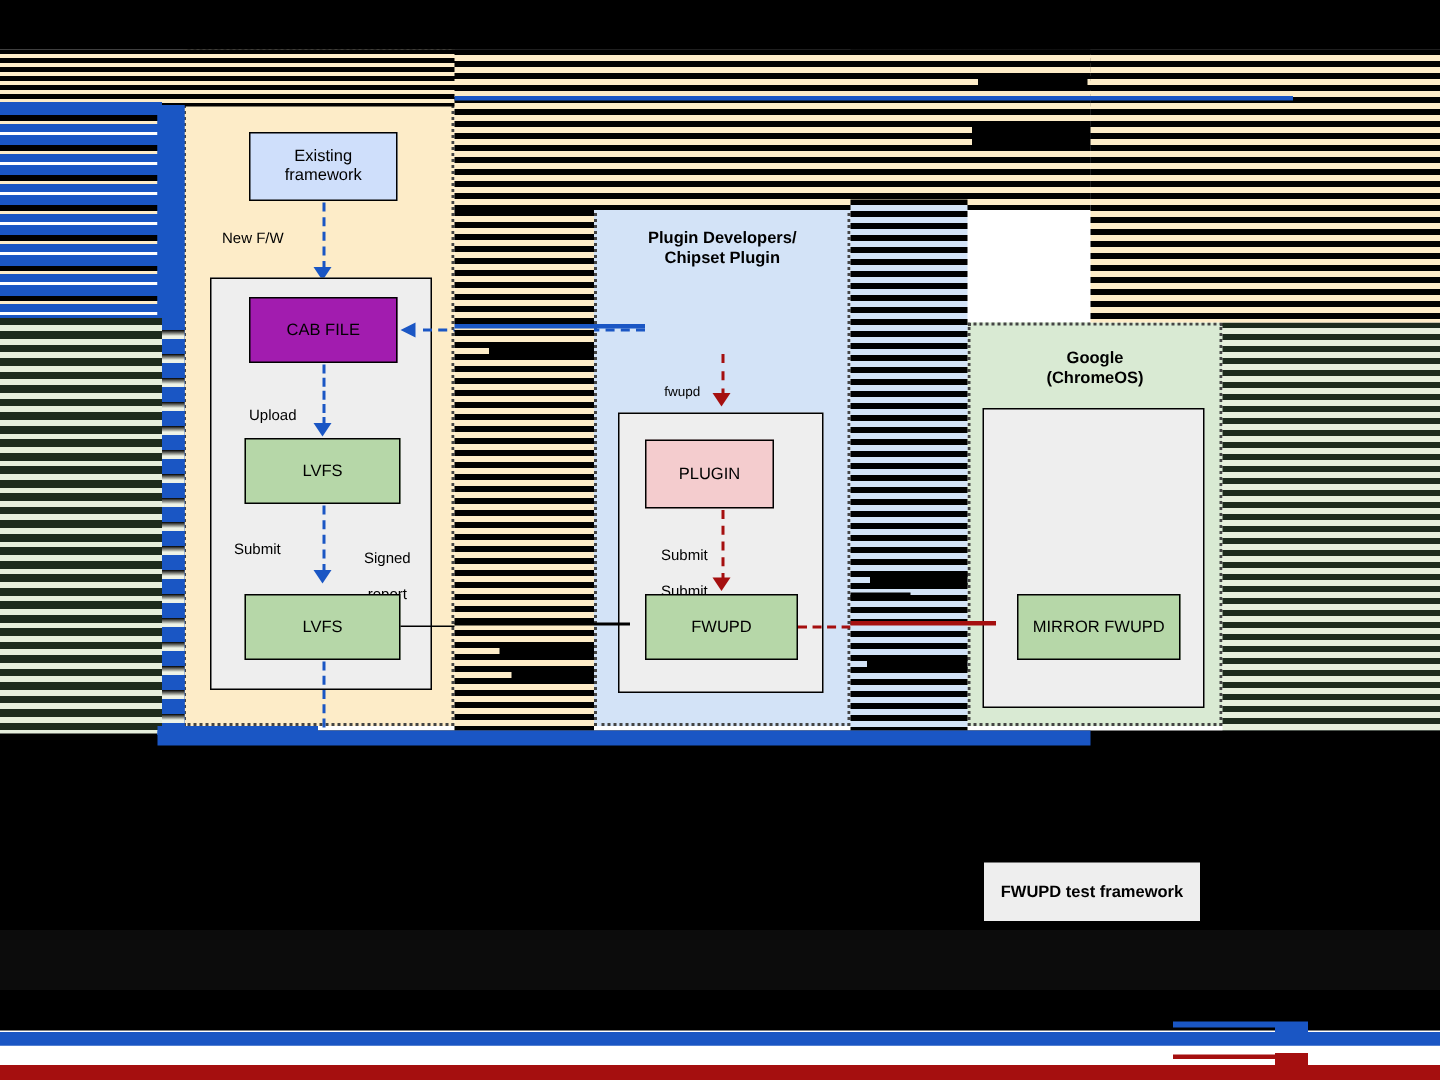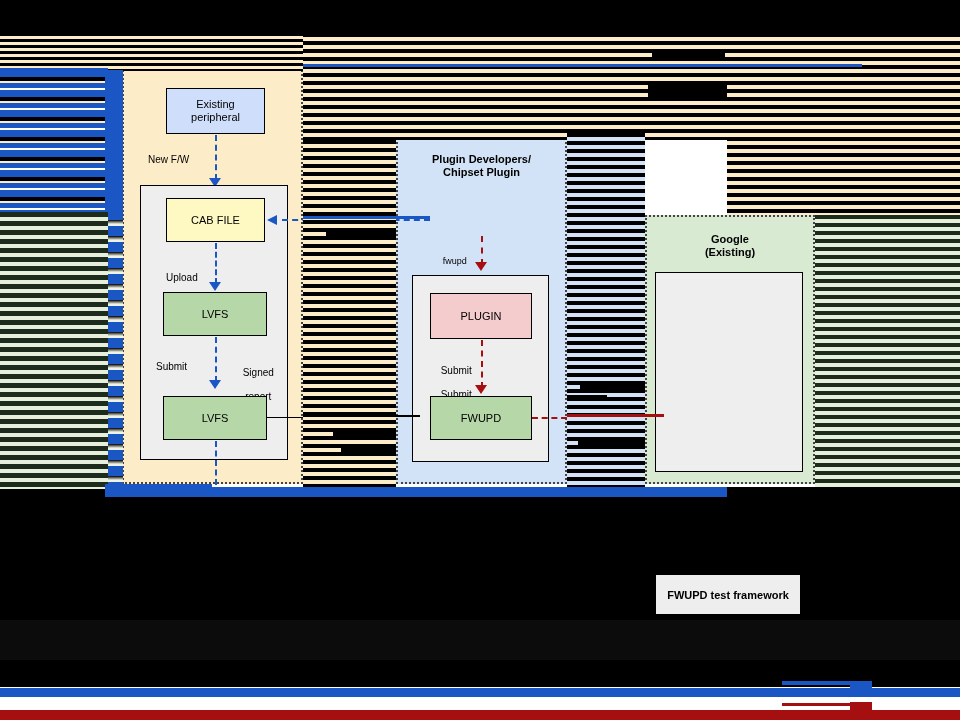--- a/index.html
+++ b/index.html
@@ -54,31 +54,31 @@
 
     <div class="lane" style="left:122px;top:33px;width:181px;height:451px;background:#fdecc8;border:2px dotted #444;">
       <div class="lane-title" style="top:17px;">pOEMs</div>
     </div>
 
     <div class="hdash" style="left:122px;top:67px;width:740px;"></div>
 
     <div class="node" style="left:166px;top:88px;width:99px;height:46px;background:#cfdffb;">
       <span>
         <span>Existing</span><br>
-        <span>peripheral</span>
+        <span>framework</span>
       </span>
     </div>
 
     <div class="vdash" style="left:215px;top:135px;height:45px;"></div>
     <div class="arrow-d" style="left:209px;top:178px;border-top:9px solid #1a56c4;"></div>
     <div class="lbl" style="left:148px;top:154px;">New F/W</div>
 
     <div class="innerbox" style="left:140px;top:185px;width:148px;height:275px;"></div>
 
-    <div class="node" style="left:166px;top:198px;width:99px;height:44px;background:#fef9c3;">
+    <div class="node" style="left:166px;top:198px;width:99px;height:44px;background:#a21caf;">
       <span>CAB FILE</span>
     </div>
 
     <div class="vdash" style="left:215px;top:243px;height:41px;"></div>
     <div class="arrow-d" style="left:209px;top:282px;border-top:9px solid #1a56c4;"></div>
     <div class="lbl" style="left:166px;top:272px;">Upload</div>
 
     <div class="node" style="left:163px;top:292px;width:104px;height:44px;background:#b6d7a8;">
       <span>LVFS</span>
     </div>
@@ -113,48 +113,51 @@
 
     <div class="vdash-red" style="left:481px;top:236px;height:29px;"></div>
     <div class="arrow-d" style="left:475px;top:262px;border-top:9px solid #a50f0f;"></div>
     <div class="lbl" style="left:414px;top:243px;text-align:center;font-size:9px;">
       <span>fwupd</span><br>
       <span>code change</span>
     </div>
 
     <div class="innerbox" style="left:412px;top:275px;width:137px;height:187px;"></div>
 
-    <div class="node" style="left:430px;top:293px;width:102px;height:46px;background:#f4ccce;">
+    <div class="node" style="left:430px;top:293px;width:86px;height:46px;background:#f4ccce;">
       <span>PLUGIN</span>
     </div>
 
     <div class="vdash-red" style="left:481px;top:340px;height:48px;"></div>
     <div class="arrow-d" style="left:475px;top:385px;border-top:9px solid #a50f0f;"></div>
     <div class="lbl" style="left:424px;top:353px;">
       <span>Submit</span><br>
       <span>Submit</span>
     </div>
 
     <div class="node" style="left:430px;top:396px;width:102px;height:44px;background:#b6d7a8;">
       <span>FWUPD</span>
     </div>
 
     <div class="hdash-red" style="left:532px;top:417px;width:132px;"></div>
     <div class="arrow-r" style="left:664px;top:412px;border-left:10px solid #a50f0f;"></div>
 
     <div class="lane" style="left:645px;top:215px;width:170px;height:269px;background:#d9ead3;border:2px dotted #444;">
       <div class="lane-title" style="top:16px;">
         <span>Google</span><br>
-        <span>(Existing)</span>
+        <span>(ChromeOS)</span>
       </div>
     </div>
 
     <div class="innerbox" style="left:655px;top:272px;width:148px;height:200px;"></div>
 
 
+    <div class="node" style="left:678px;top:396px;width:109px;height:44px;background:#b6d7a8;">
+      <span>MIRROR FWUPD</span>
+    </div>
 
     <div class="testbox" style="left:656px;top:575px;width:144px;height:39px;background:#eeeeee;">
       <span>FWUPD test framework</span>
     </div>
 
     <div class="legline" style="left:0px;top:688px;width:960px;border-top:9px solid #1a56c4;"></div>
     <div class="legline" style="left:0px;top:710px;width:960px;border-top:10px solid #a50f0f;"></div>
   </div>
 
   <div id="artifacts">

